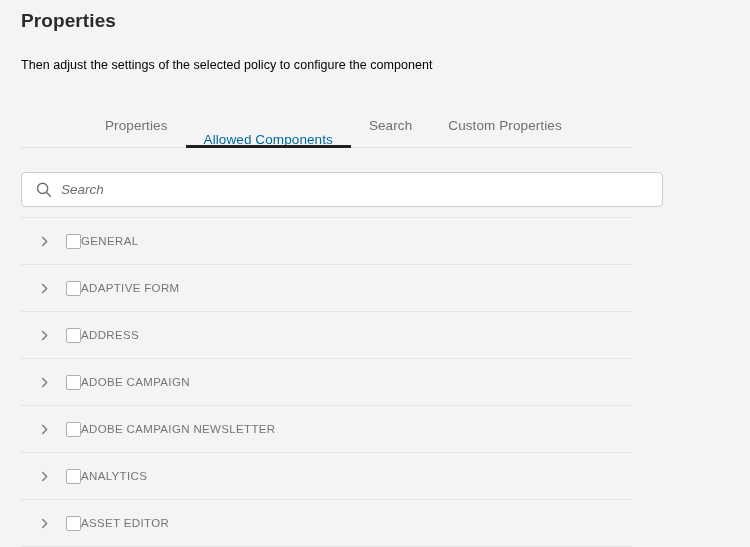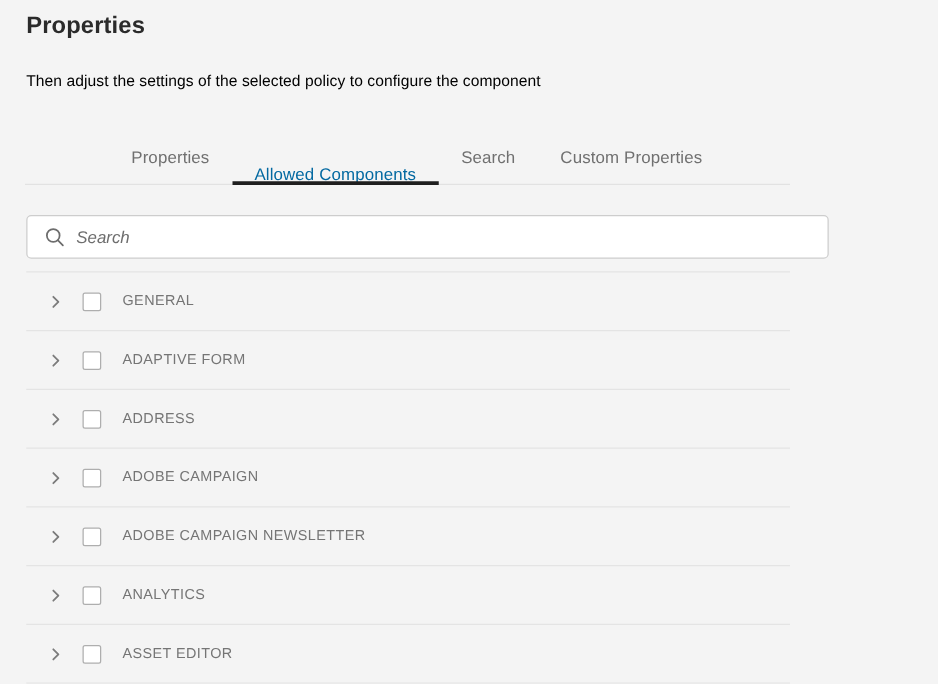--- a/index.html
+++ b/index.html
@@ -163,21 +163,20 @@
     width: 15px;
     height: 15px;
     margin-left: 16px;
     flex: 0 0 auto;
     border: 1px solid #aeaeae;
     border-radius: 2px;
     background: #ffffff;
     box-sizing: border-box;
   }
   .row-label {
-    margin-left: 17px;
     font-size: 11.5px;
     color: #757575;
     letter-spacing: 0.35px;
     white-space: nowrap;
   }
 </style>
 </head>
 <body>
 
 <div class="page">

